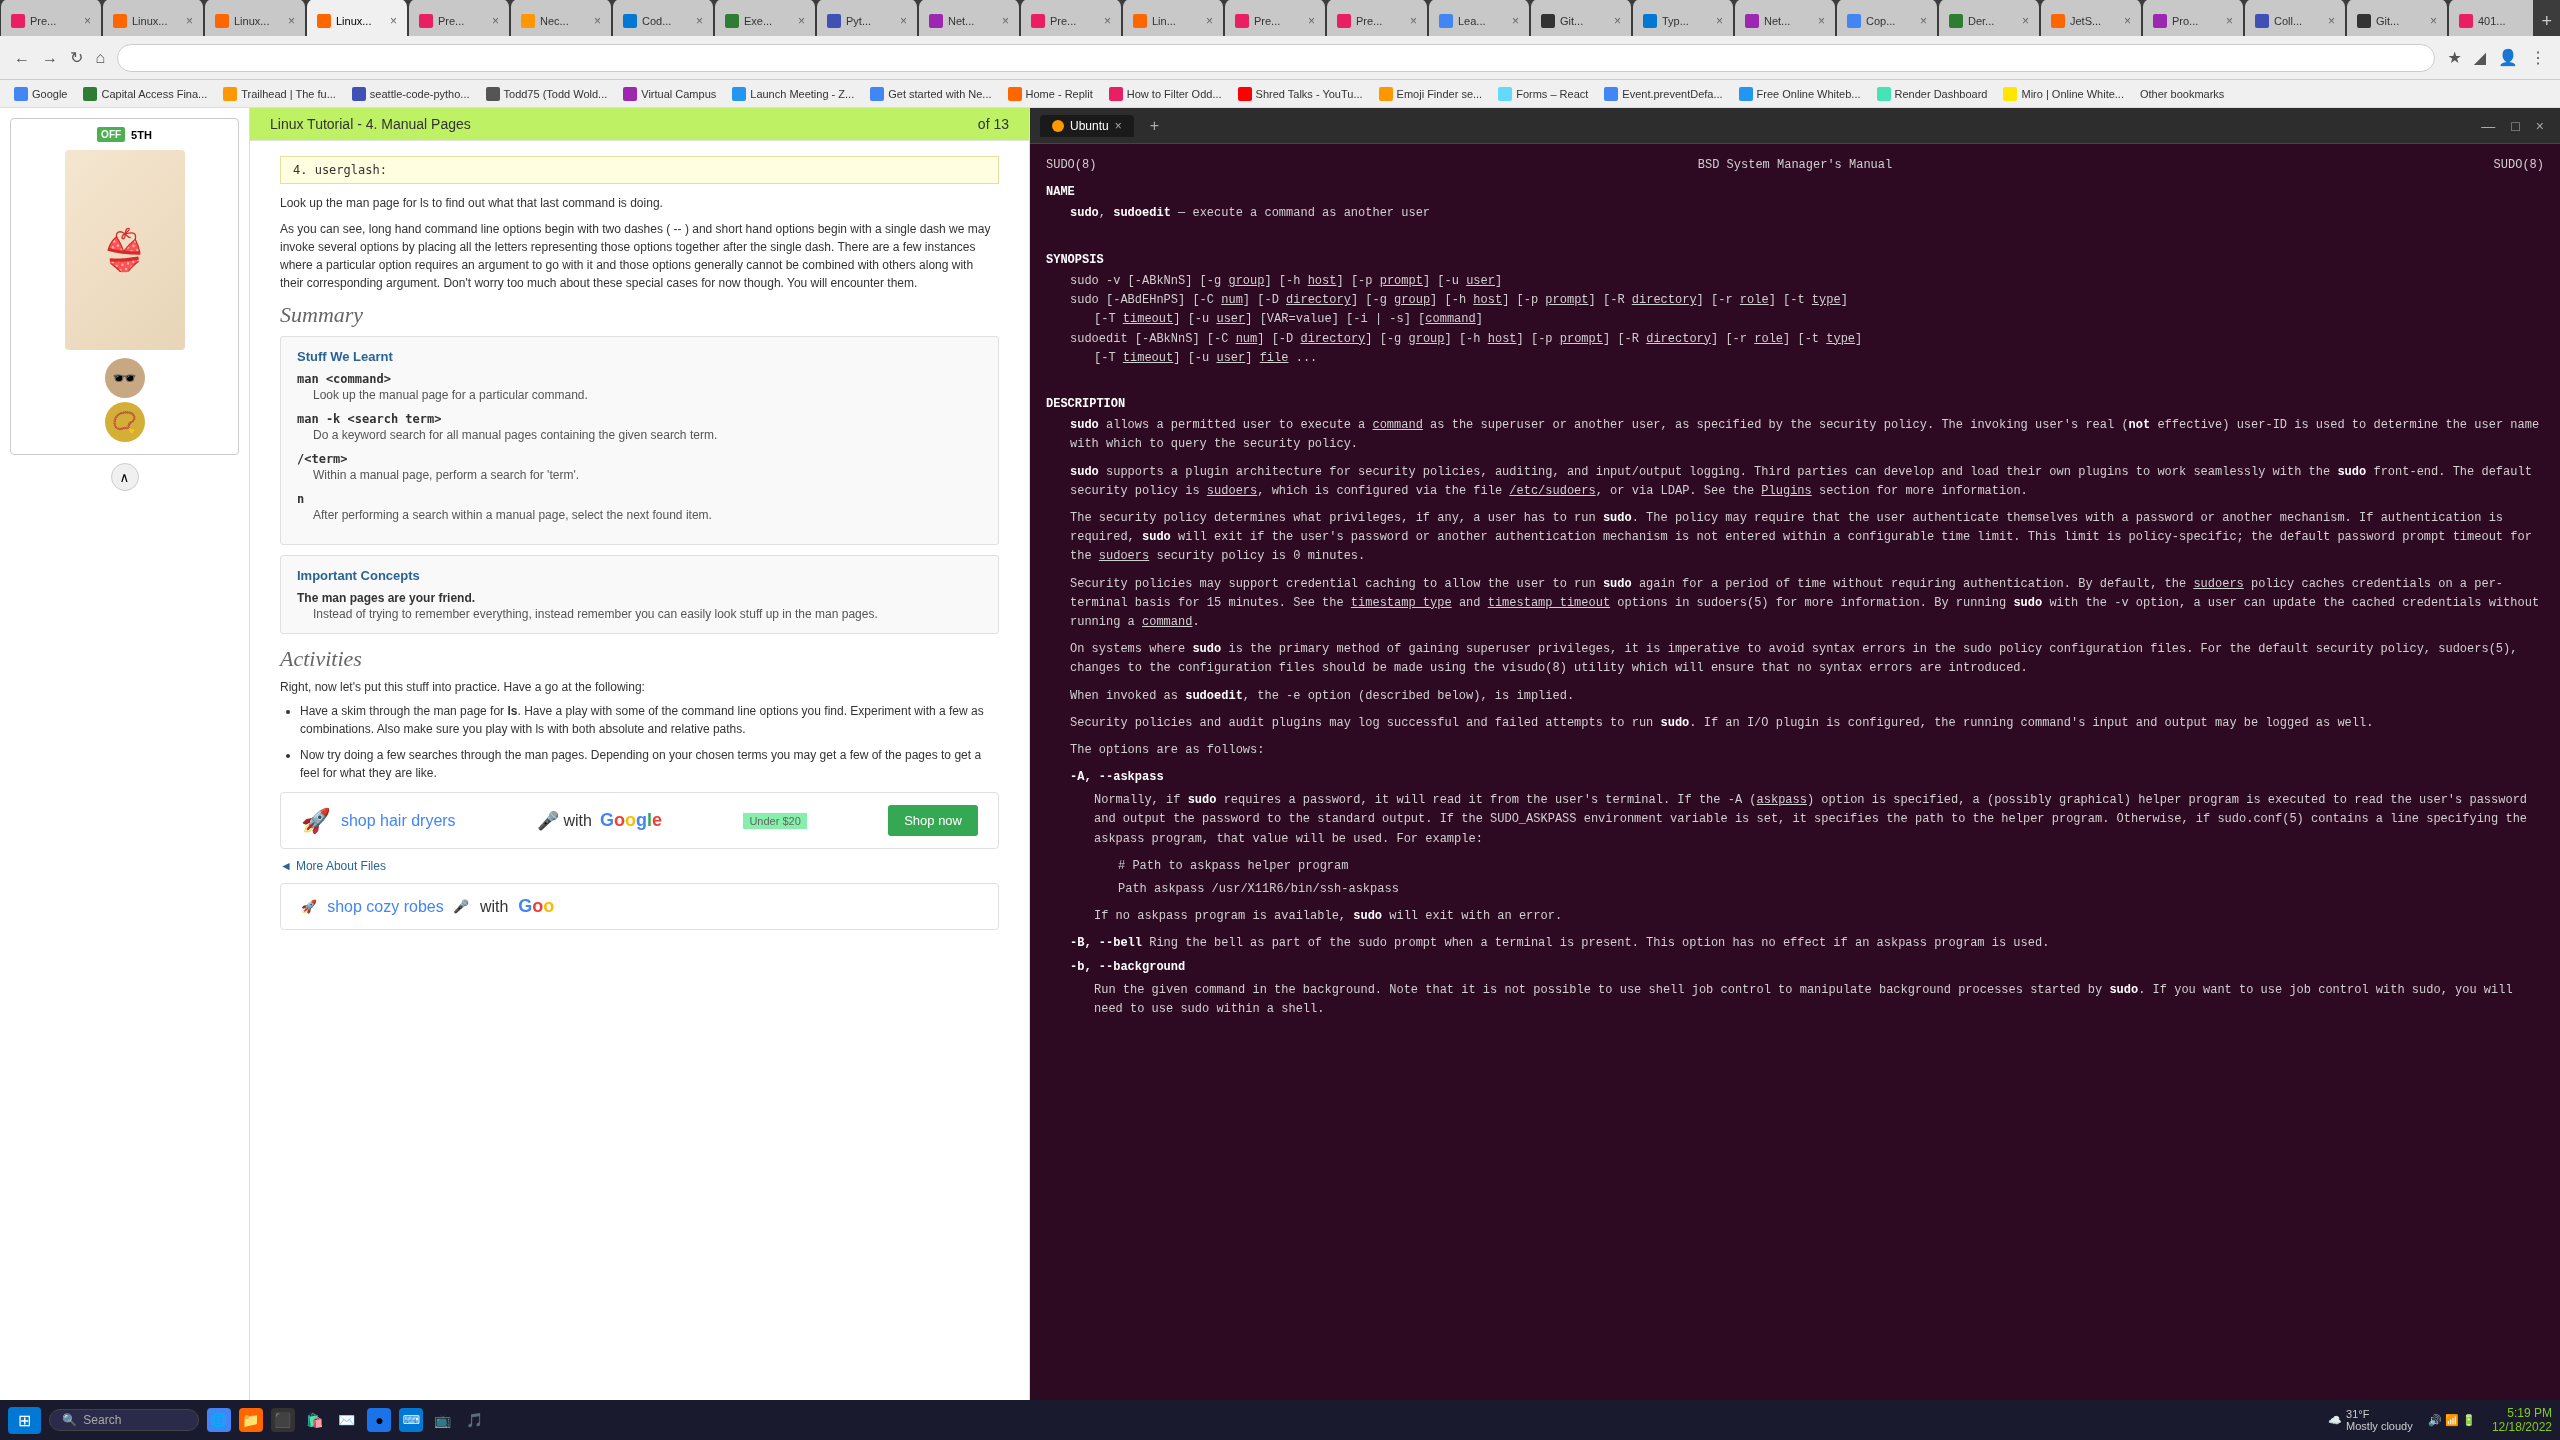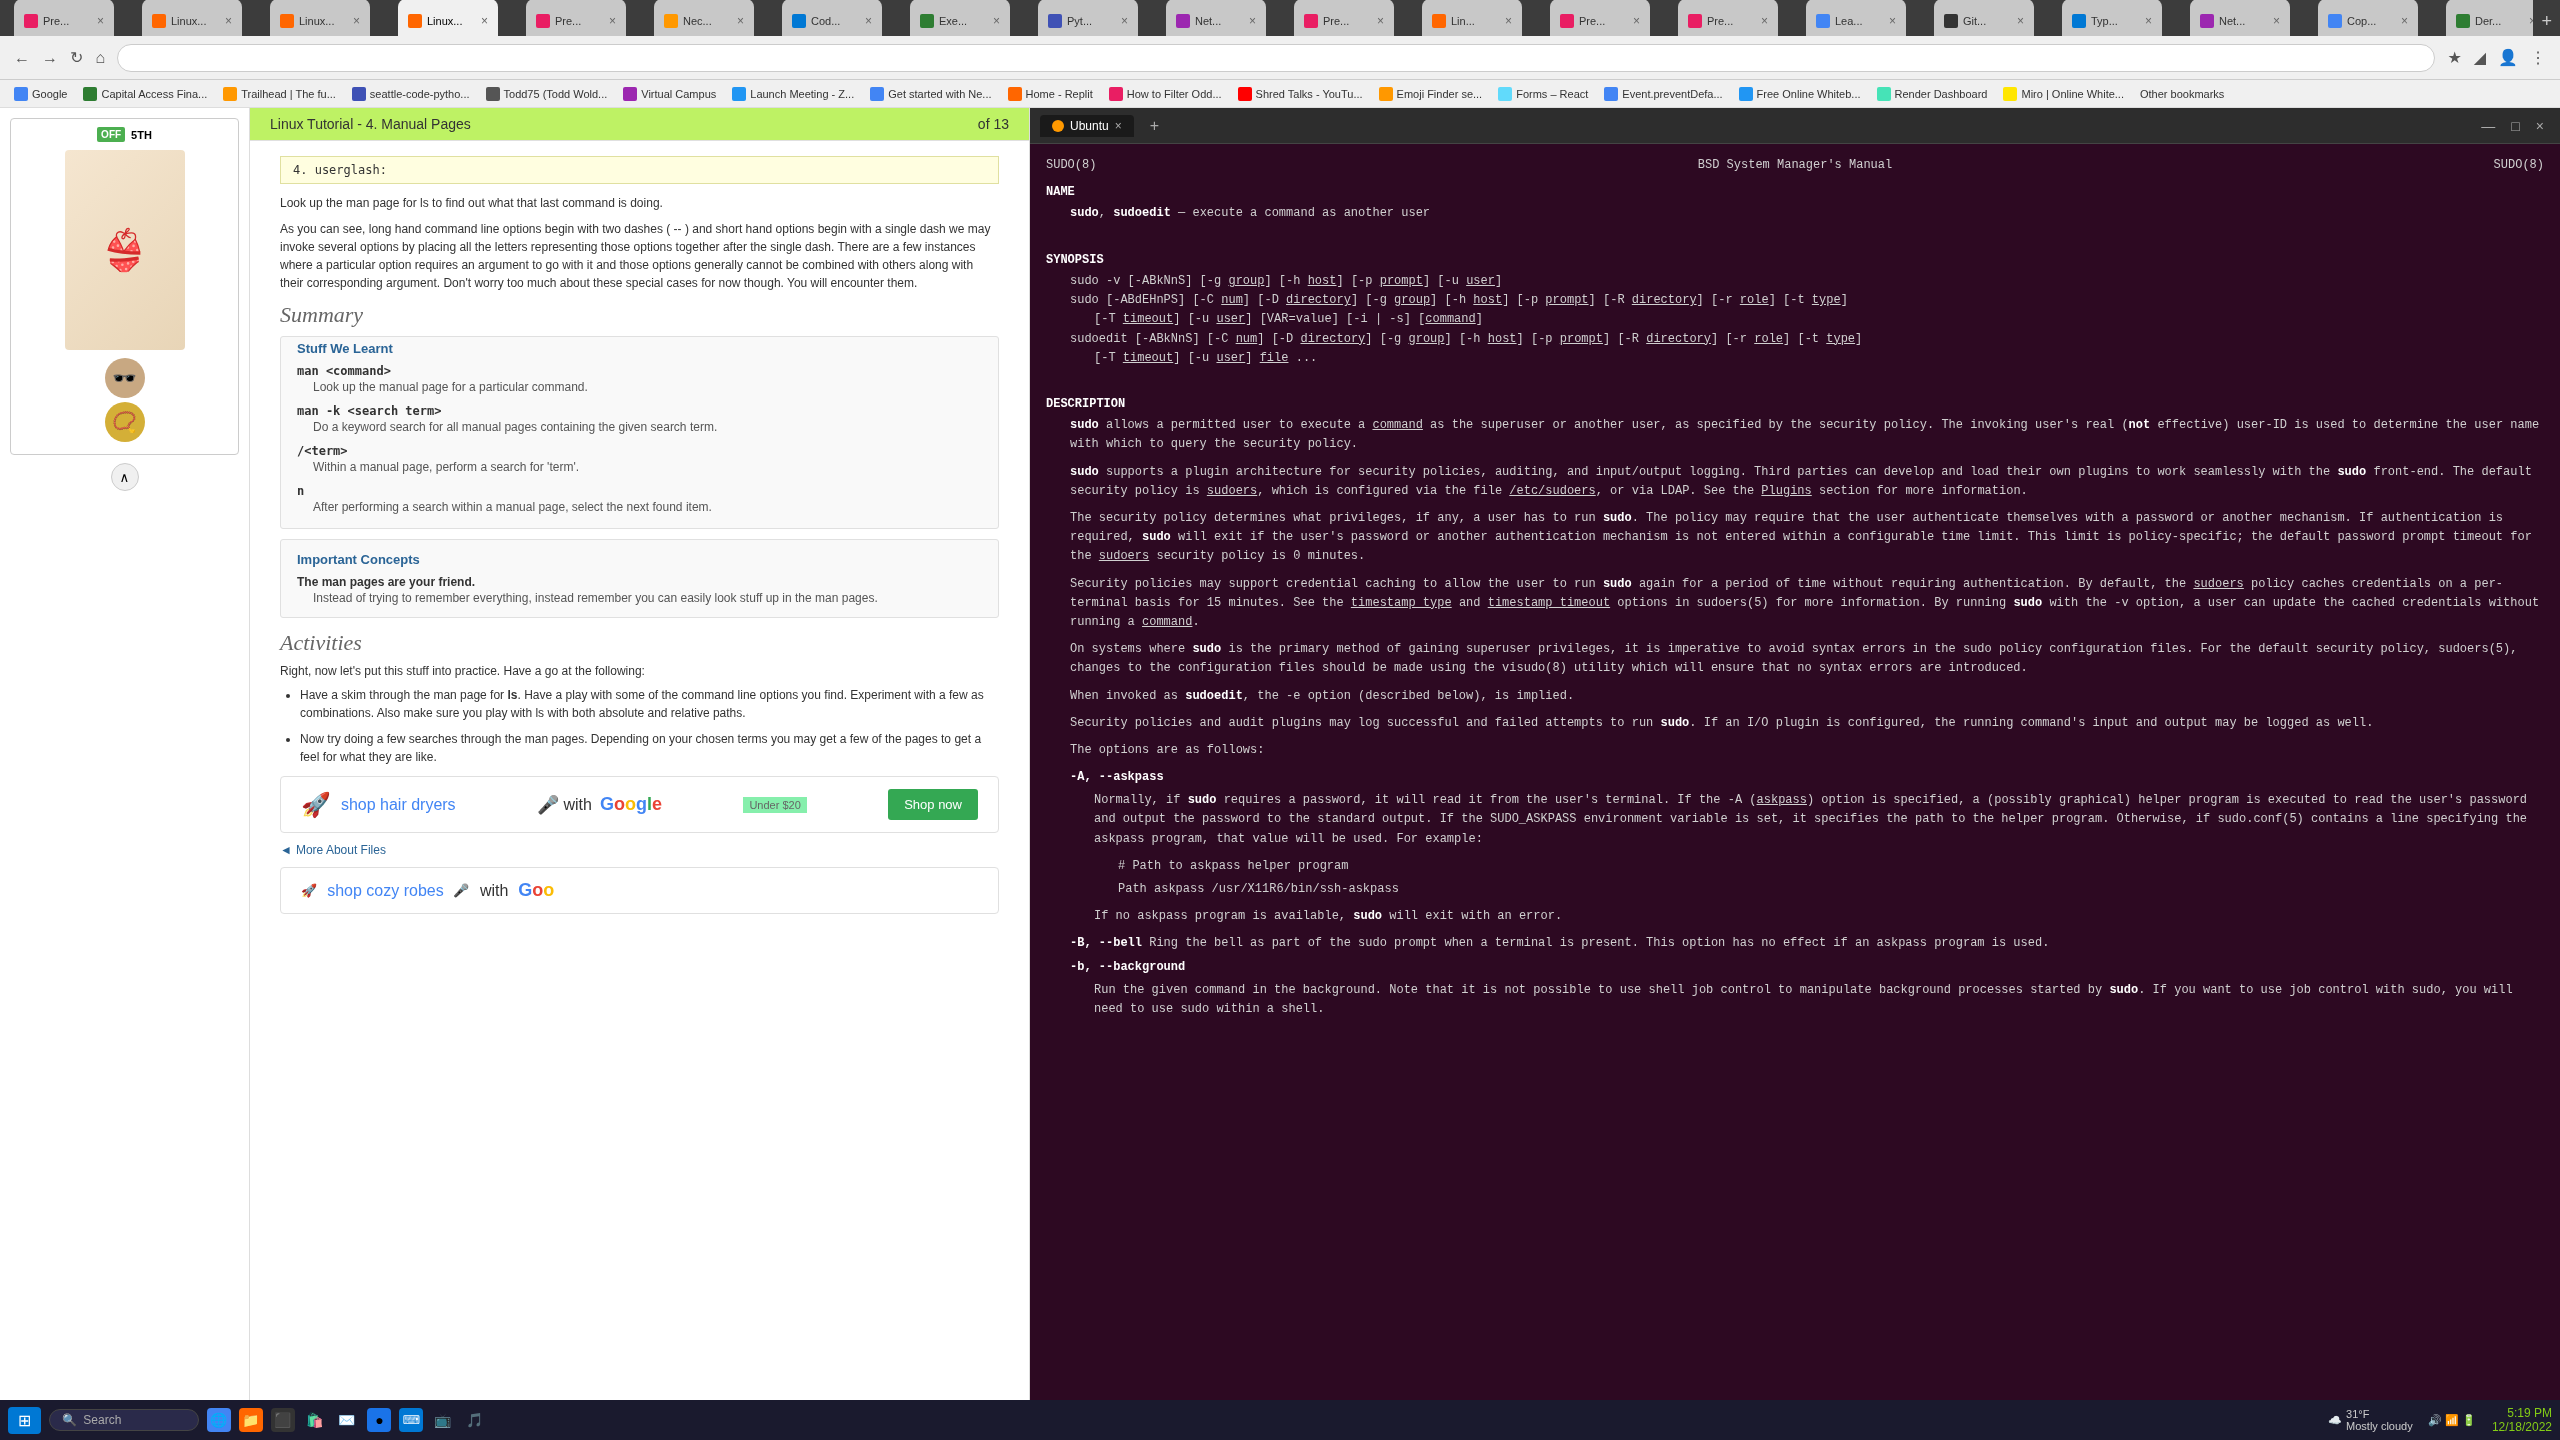--- a/index.html
+++ b/index.html
@@ -1,21 +1,21 @@
 <!DOCTYPE html>
 <html><head>
   <meta charset="utf-8">
   <style>
     * { margin: 0; padding: 0; box-sizing: border-box; }
     body { font-family: Arial, sans-serif; background: #f0f0f0; width: 2560px; height: 1440px; overflow: hidden; font-size: 13px; }
 
     
     .browser-chrome { background: #3c3c3c; width: 100%; }
     .tab-bar { display: flex; align-items: center; background: #3c3c3c; padding: 6px 0 0 0; height: 36px; overflow: hidden; }
-    .tab { display: flex; align-items: center; background: #c8c8c8; border-radius: 8px 8px 0 0; padding: 4px 10px; margin: 0 14px; font-size: 11px; color: #333; min-width: 100px; max-width: 150px; height: 44px; position: relative; cursor: pointer; }
+    .tab { display: flex; align-items: center; background: #c8c8c8; border-radius: 8px 8px 0 0; padding: 4px 10px; margin: 0 1px; font-size: 11px; color: #333; min-width: 100px; max-width: 150px; height: 44px; position: relative; cursor: pointer; }
     .tab.active { background: #f0f0f0; color: #000; }
     .tab-favicon { width: 14px; height: 14px; background: #4285f4; border-radius: 2px; margin-right: 5px; flex-shrink: 0; }
     .tab-label { overflow: hidden; text-overflow: ellipsis; white-space: nowrap; font-size: 11px; }
     .tab-close { margin-left: auto; padding-left: 5px; font-size: 12px; color: #666; }
     .tab-new { background: none; border: none; color: #ccc; font-size: 18px; padding: 0 8px; cursor: pointer; }
 
     .nav-bar { background: #f0f0f0; display: flex; align-items: center; padding: 4px 8px; height: 44px; border-bottom: 1px solid #ccc; }
     .nav-btn { background: none; border: none; font-size: 16px; color: #555; padding: 4px 6px; cursor: pointer; }
     .nav-btn:disabled { color: #bbb; }
     .address-bar { flex: 1; height: 28px; border: 1px solid #ccc; border-radius: 14px; padding: 0 12px; font-size: 12px; background: #fff; margin: 0 6px; }
@@ -23,21 +23,21 @@
     .bookmark-item { display: flex; align-items: center; padding: 2px 6px; border-radius: 3px; cursor: pointer; white-space: nowrap; color: #333; }
     .bookmark-icon { width: 14px; height: 14px; background: #4285f4; border-radius: 2px; margin-right: 4px; flex-shrink: 0; }
 
     
     .content-area { flex: 0 0 780px; background: #fff; overflow-y: auto; position: relative; border-right: 1px solid #ddd; }
     .page-title-bar { background: #bef264; border-bottom: 1px solid #e0e0e0; padding: 8px 20px; font-size: 14px; color: #333; display: flex; align-items: center; justify-content: space-between; }
     .tutorial-content { padding: 15px 30px; }
 
     .summary-section { margin: 10px 0; }
     .summary-title { font-family: 'Times New Roman', serif; font-size: 22px; color: #666; font-style: italic; margin-bottom: 8px; }
-    .stuff-learnt-box { background: #f9f9f9; border: 1px solid #e0e0e0; padding: 4px 16px; border-radius: 3px; }
+    .stuff-learnt-box { background: #f9f9f9; border: 1px solid #e0e0e0; padding: 12px 16px; border-radius: 3px; }
     .stuff-learnt-title { color: #2a6496; font-size: 13px; font-weight: bold; margin-bottom: 8px; }
     .learnt-item { margin-bottom: 10px; }
     .learnt-cmd { font-family: monospace; font-size: 12px; color: #333; font-weight: bold; }
     .learnt-desc { font-size: 12px; color: #555; padding-left: 16px; margin-top: 2px; }
 
     .activities-title { font-family: 'Times New Roman', serif; font-size: 22px; color: #666; font-style: italic; margin: 12px 0 8px; }
     .activities-intro { font-size: 12px; color: #333; margin-bottom: 8px; }
     .activity-list { list-style: disc; padding-left: 20px; }
     .activity-list li { font-size: 12px; color: #333; margin-bottom: 8px; line-height: 1.5; }
 

